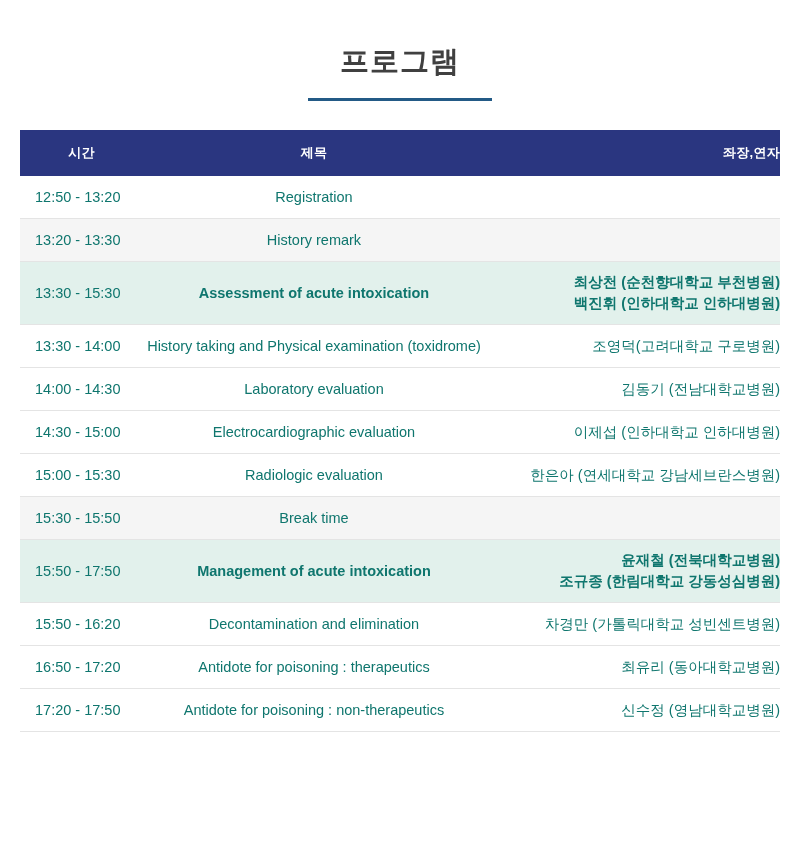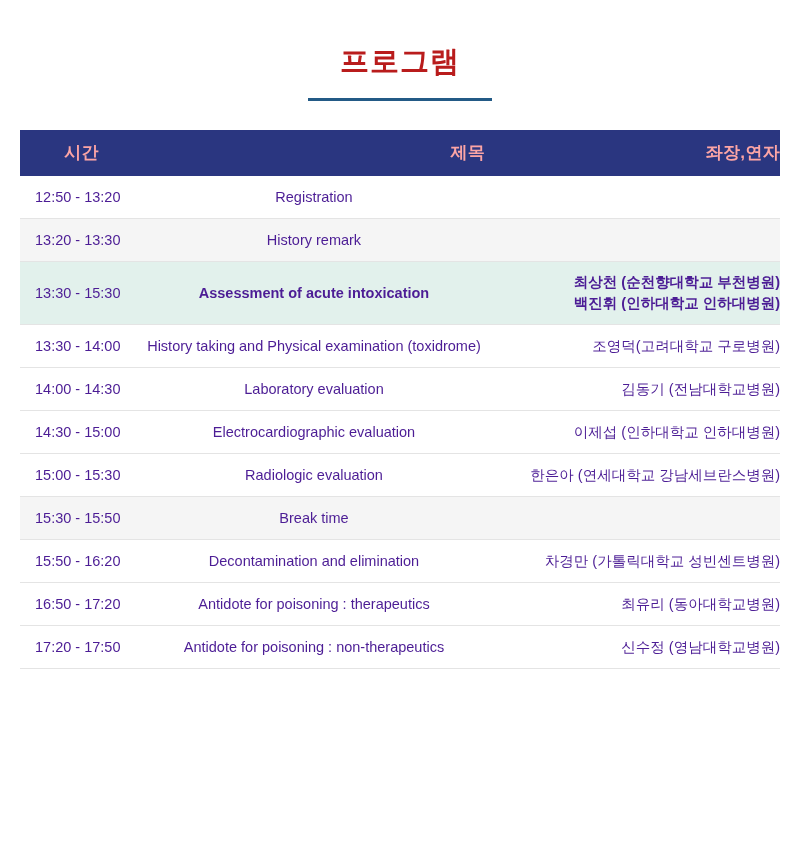--- a/index.html
+++ b/index.html
@@ -22,21 +22,21 @@
   
   .title-block {
     width: 100%;
     padding-top: 44px;
     text-align: center;
   }
 
   .page-title {
     font-size: 29px;
     font-weight: bold;
-    color: #b91c1c;
+    color: #404040;
     letter-spacing: 1px;
     line-height: 1.2;
     display: block;
   }
 
   .title-rule {
     width: 184px;
     height: 3px;
     background: #235a86;
     margin: 19px auto 0 auto;
@@ -53,40 +53,40 @@
     border-collapse: collapse;
     table-layout: fixed;
   }
 
   .schedule col.c-time  { width: 123px; }
   .schedule col.c-title { width: 342px; }
   .schedule col.c-spk   { width: 295px; }
 
   .schedule thead th {
     background: #2a3680;
-    color: #fca5a5;
-    font-size: 17px;
+    color: #ffffff;
+    font-size: 13px;
     font-weight: bold;
     height: 46px;
     vertical-align: middle;
     border: none;
     letter-spacing: 0.3px;
   }
 
   .schedule thead th.h-time  { text-align: center; }
-  .schedule thead th.h-title { text-align: right; }
+  .schedule thead th.h-title { text-align: center; }
   .schedule thead th.h-spk   { text-align: right; }
 
   .schedule tbody tr {
     border-bottom: 1px solid #e4e4e4;
   }
 
   .schedule tbody td {
     font-size: 14.5px;
-    color: #4c1d95;
+    color: #0f766e;
     vertical-align: middle;
     padding: 0;
     line-height: 1.45;
   }
 
   .schedule tbody td.t-time {
     text-align: left;
     padding-left: 15px;
     white-space: nowrap;
   }
@@ -183,20 +183,28 @@
             <td class="t-title">Radiologic evaluation</td>
             <td class="t-spk">
               <span class="spk-line">한은아 (연세대학교 강남세브란스병원)</span>
             </td>
           </tr>
           <tr class="row-gray">
             <td class="t-time">15:30 - 15:50</td>
             <td class="t-title">Break time</td>
             <td class="t-spk"></td>
           </tr>
+          <tr class="row-session">
+            <td class="t-time">15:50 - 17:50</td>
+            <td class="t-title">Management of acute intoxication</td>
+            <td class="t-spk">
+              <span class="spk-line">윤재철 (전북대학교병원)</span>
+              <span class="spk-line">조규종 (한림대학교 강동성심병원)</span>
+            </td>
+          </tr>
           <tr class="row-white">
             <td class="t-time">15:50 - 16:20</td>
             <td class="t-title">Decontamination and elimination</td>
             <td class="t-spk">
               <span class="spk-line">차경만 (가톨릭대학교 성빈센트병원)</span>
             </td>
           </tr>
           <tr class="row-white">
             <td class="t-time">16:50 - 17:20</td>
             <td class="t-title">Antidote for poisoning : therapeutics</td>

